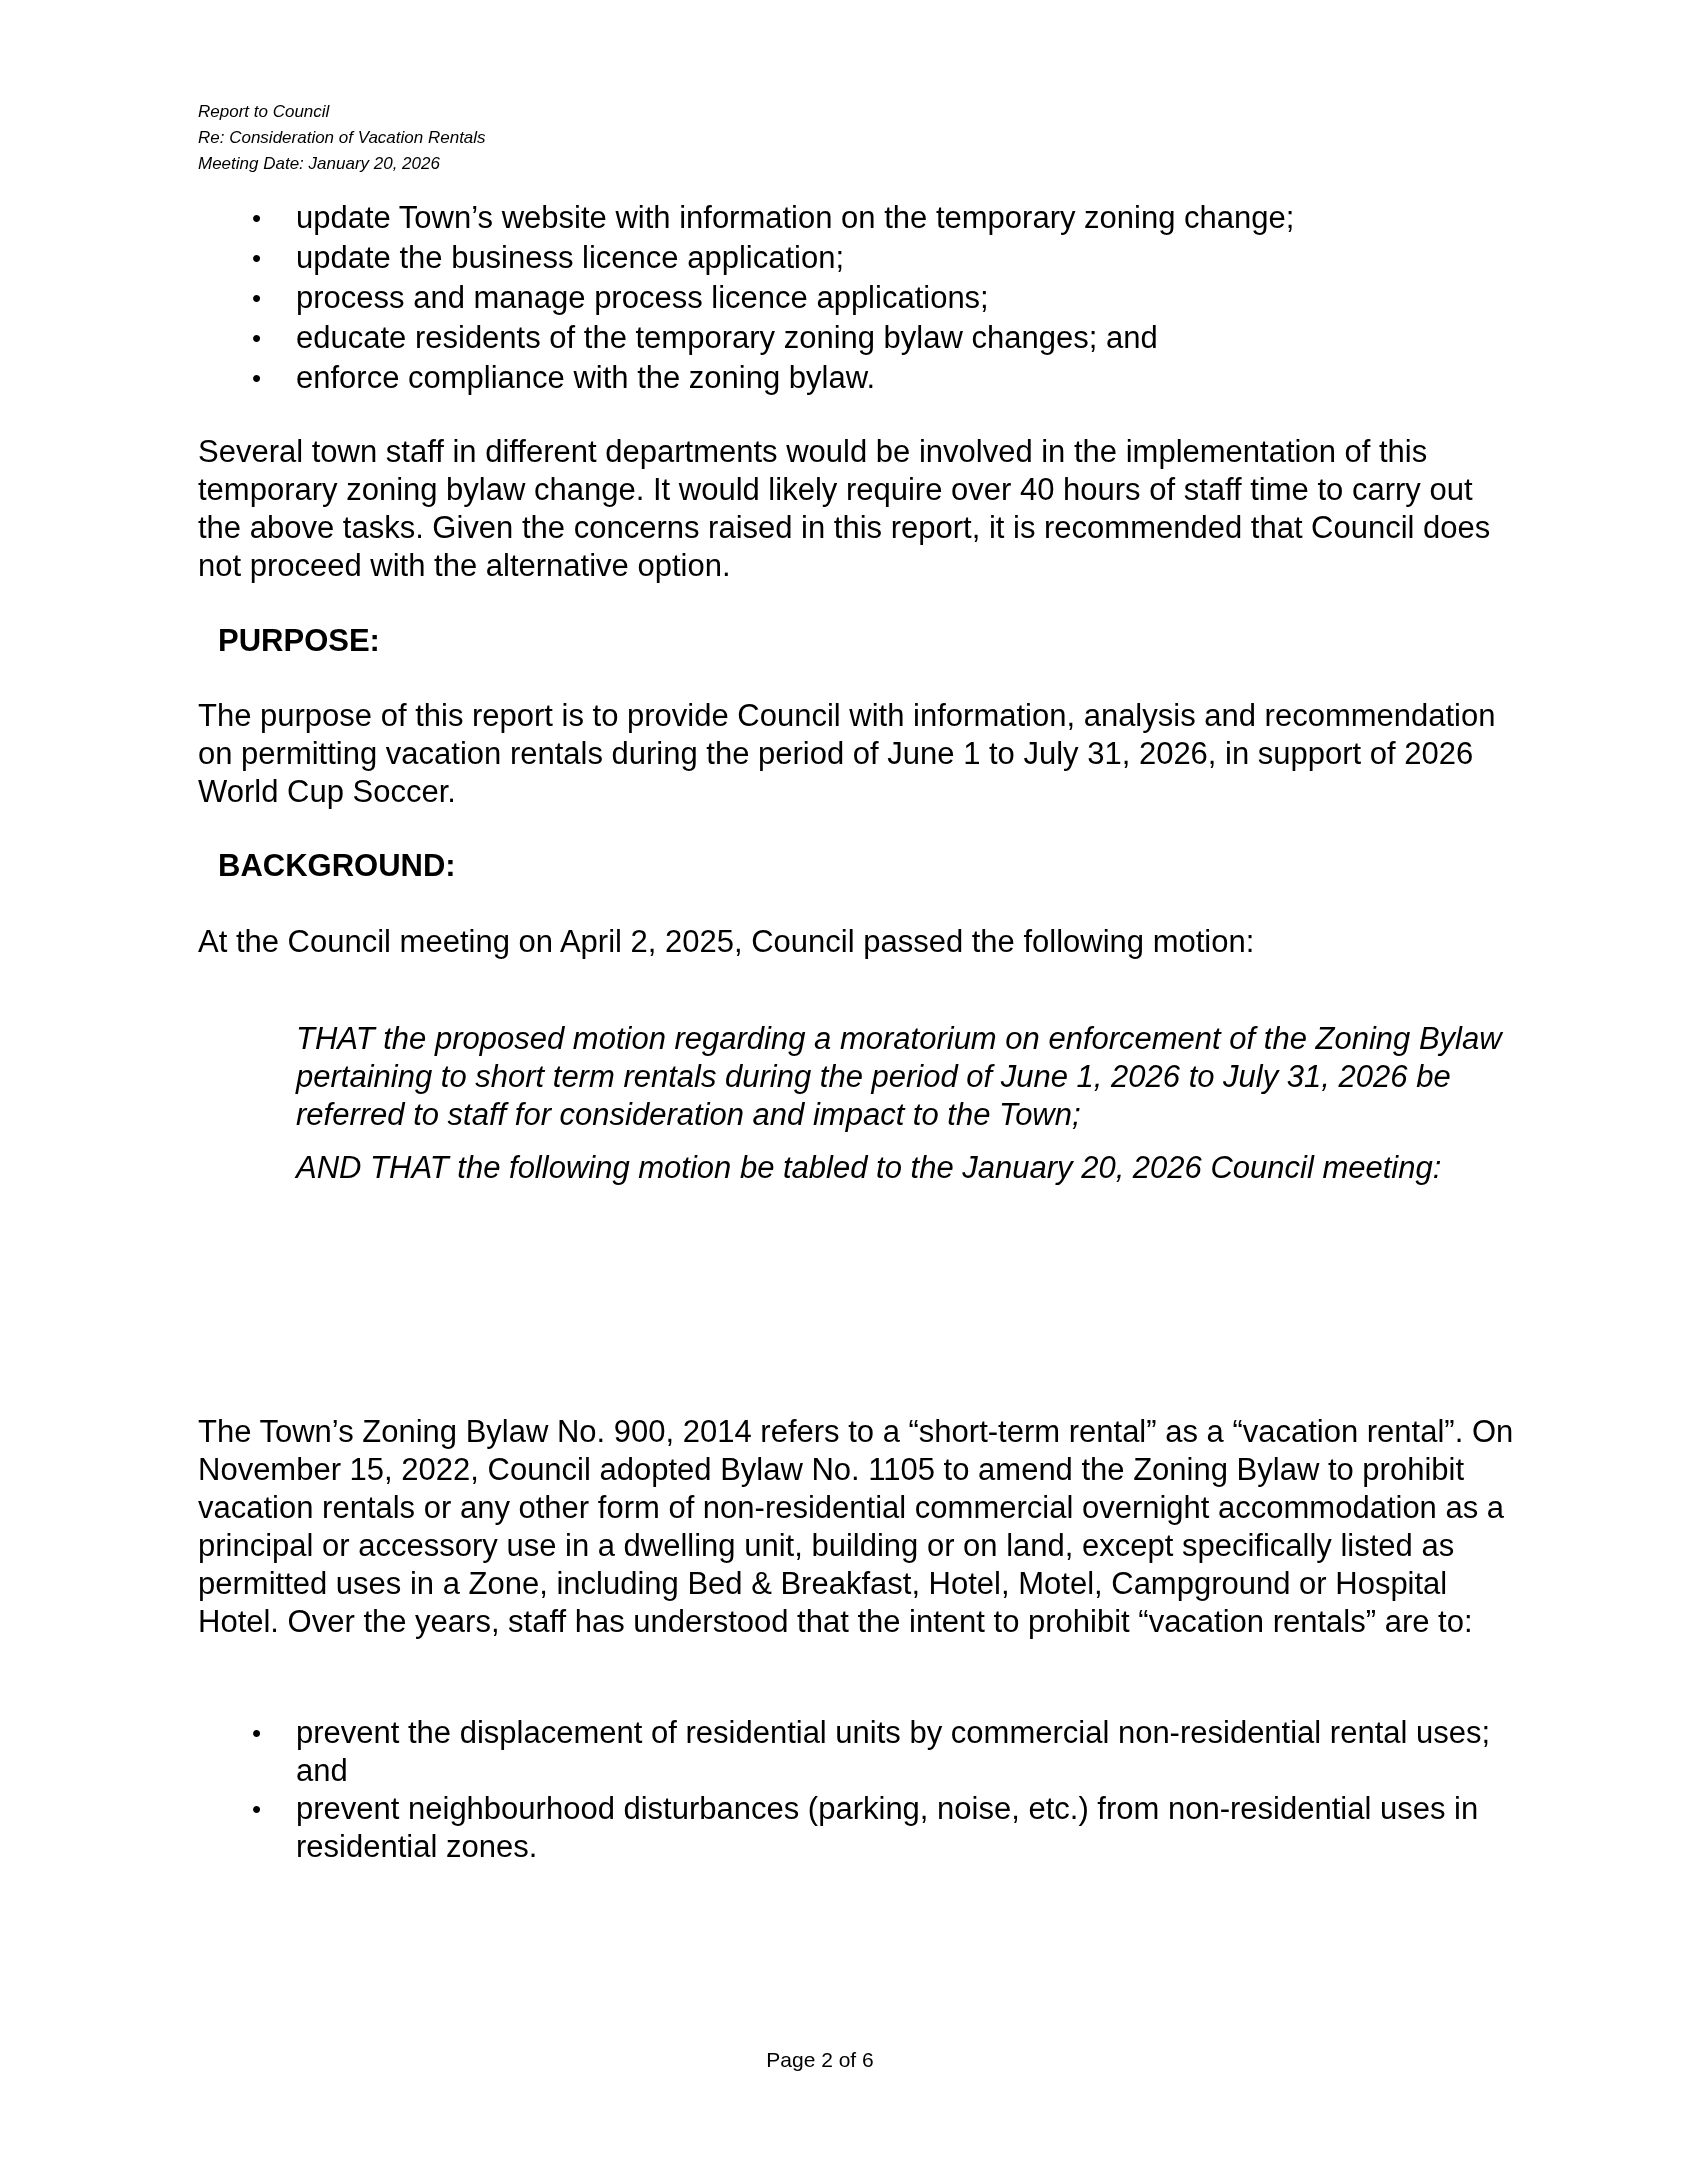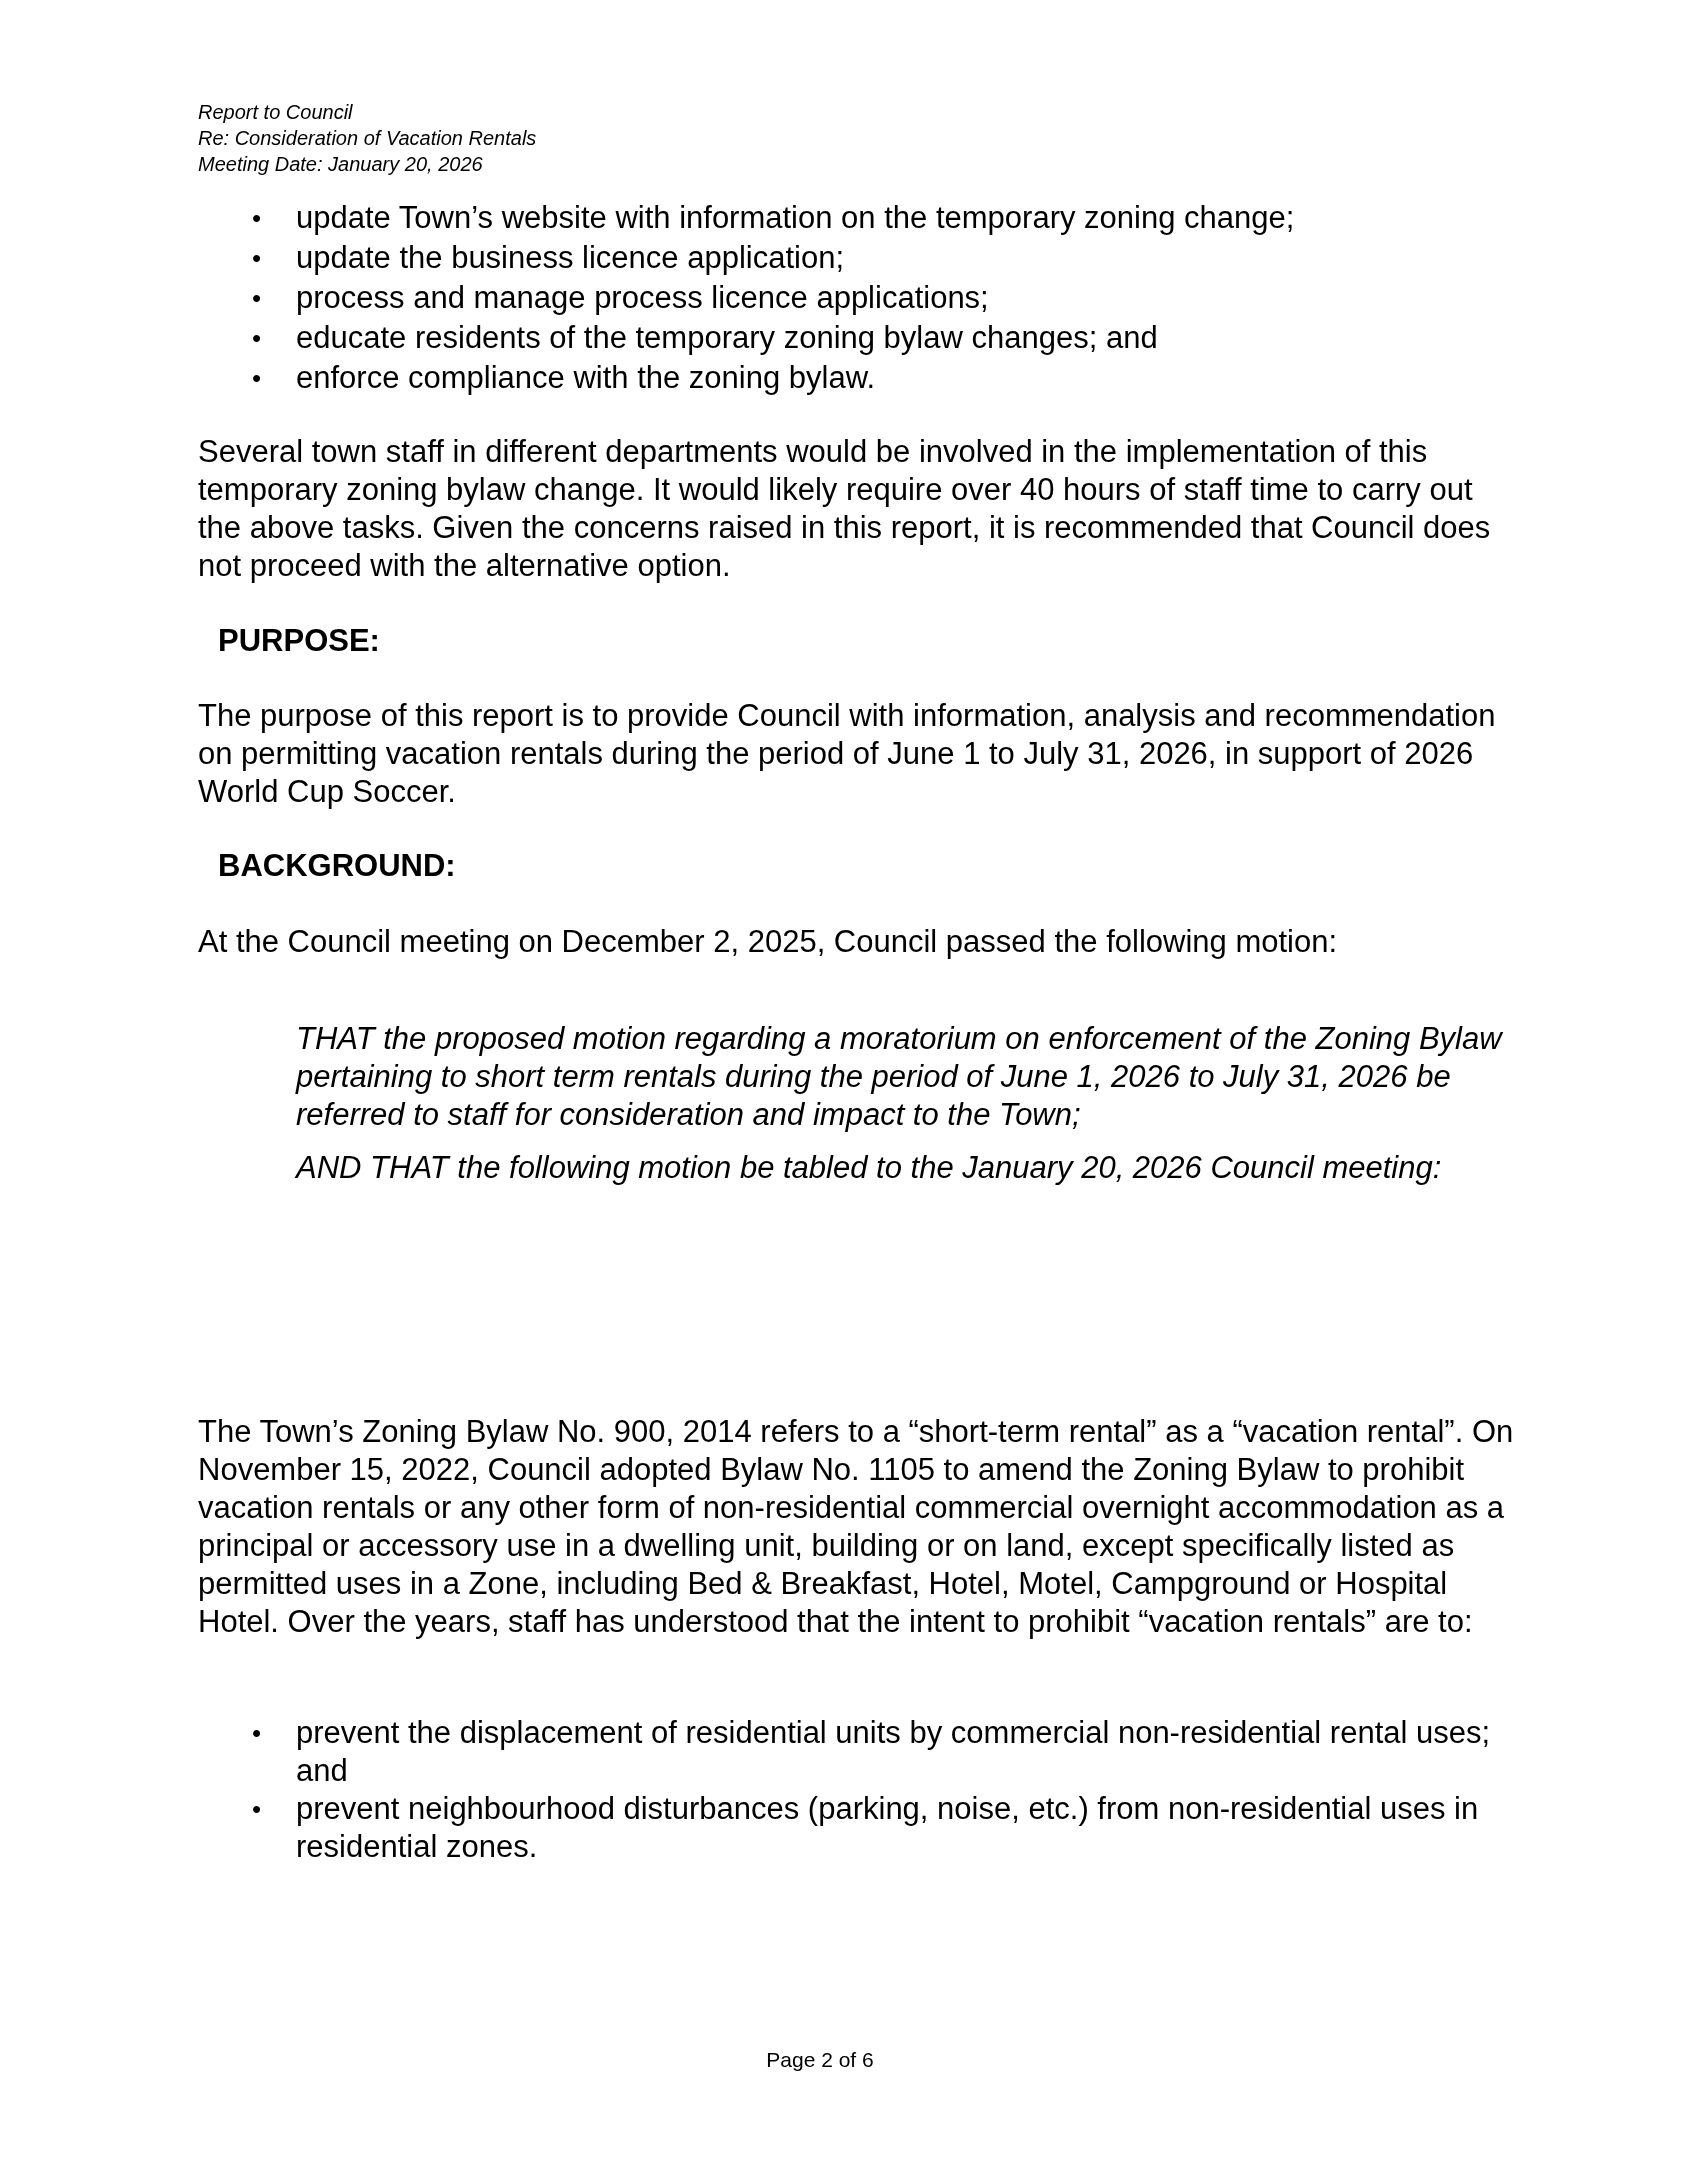--- a/index.html
+++ b/index.html
@@ -1,19 +1,19 @@
 <!DOCTYPE html>
 <html><head>
 <meta charset="utf-8">
 <style>
   html, body { margin: 0; padding: 0; background: #ffffff; }
   body { width: 1683px; height: 2178px; position: relative; overflow: hidden;
          font-family: "Liberation Sans", sans-serif; color: #000; }
   .page { position: absolute; left: 0; top: 0; width: 1683px; height: 2178px; }
-  .hdr { position: absolute; left: 198px; top: 99px; font-style: italic; font-size: 20px; line-height: 26px; }
+  .hdr { position: absolute; left: 198px; top: 99px; font-style: italic; font-size: 17px; line-height: 26px; }
   .hdr div { white-space: nowrap; }
   .body-text { font-size: 31px; line-height: 38px; }
   .block { position: absolute; left: 198px; width: 1317px; }
   .bullets { position: absolute; left: 198px; width: 1317px; margin: 0; padding: 0; list-style: none; }
   .bullets li { position: relative; padding-left: 98px; }
   .bullets li .dot { position: absolute; left: 54px; top: 0; font-size: 26px; }
   .b1 li { line-height: 40px; }
   .heading { font-weight: bold; }
   .motion { position: absolute; left: 296px; width: 1228px; font-style: italic; }
   .footer { position: absolute; left: 0; width: 1640px; top: 2048px; text-align: center; font-size: 21px; }
@@ -36,21 +36,21 @@
     <li><span class="dot">•</span><span>educate residents of the temporary zoning bylaw changes; and</span></li>
     <li><span class="dot">•</span><span>enforce compliance with the zoning bylaw.</span></li>
   </ul>
 
   <div class="block body-text" style="top:433px;">Several town staff in different departments would be involved in the implementation of this temporary zoning bylaw change. It would likely require over 40 hours of staff time to carry out the above tasks. Given the concerns raised in this report, it is recommended that Council does not proceed with the alternative option.</div>
 
   <div class="block body-text heading" style="top:622px;margin-left:20px;">PURPOSE:</div>
   <div class="block body-text" style="top:697px;">The purpose of this report is to provide Council with information, analysis and recommendation on permitting vacation rentals during the period of June 1 to July 31, 2026, in support of 2026 World Cup Soccer.</div>
 
   <div class="block body-text heading" style="top:847px;margin-left:20px;">BACKGROUND:</div>
-  <div class="block body-text" style="top:923px;">At the Council meeting on December 2, 2025, Council passed the following motion:</div>
+  <div class="block body-text" style="top:923px;">At the Council meeting on April 2, 2025, Council passed the following motion:</div>
 
   <div class="motion body-text" style="top:998px;margin-top:22px;">THAT the proposed motion regarding a moratorium on enforcement of the Zoning Bylaw pertaining to short term rentals during the period of June 1, 2026 to July 31, 2026 be referred to staff for consideration and impact to the Town;</div>
   <div class="motion body-text" style="top:1149px;">AND THAT the following motion be tabled to the January 20, 2026 Council meeting:</div>
 
   <div class="block body-text" style="top:1413px;">The Town’s Zoning Bylaw No. 900, 2014 refers to a “short-term rental” as a “vacation rental”. On November 15, 2022, Council adopted Bylaw No. 1105 to amend the Zoning Bylaw to prohibit vacation rentals or any other form of non-residential commercial overnight accommodation as a principal or accessory use in a dwelling unit, building or on land, except specifically listed as permitted uses in a Zone, including Bed &amp; Breakfast, Hotel, Motel, Campground or Hospital Hotel. Over the years, staff has understood that the intent to prohibit “vacation rentals” are to:</div>
 
   <ul class="bullets body-text" style="top:1714px;">
     <li><span class="dot">•</span><span>prevent the displacement of residential units by commercial non-residential rental uses; and</span></li>
     <li><span class="dot">•</span><span>prevent neighbourhood disturbances (parking, noise, etc.) from non-residential uses in residential zones.</span></li>
   </ul>

